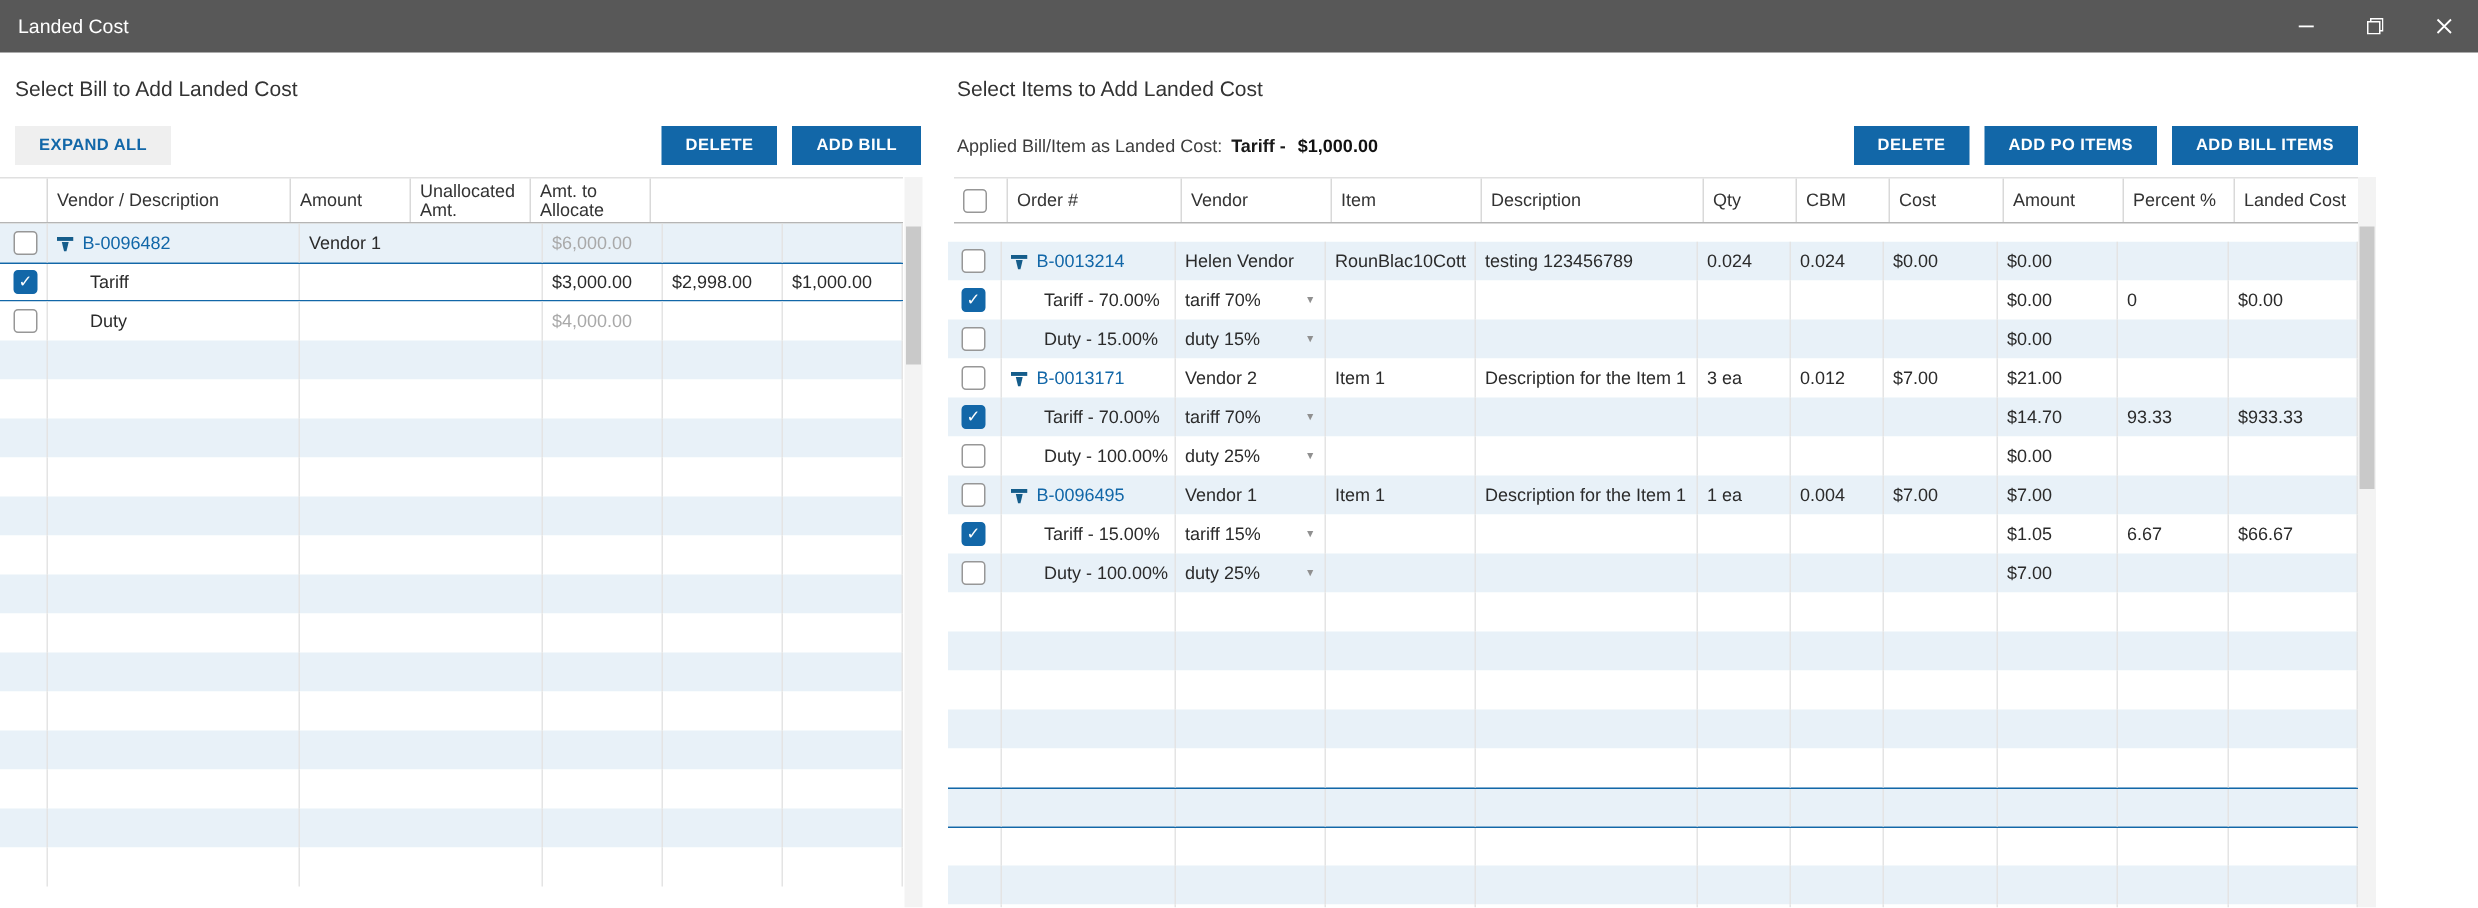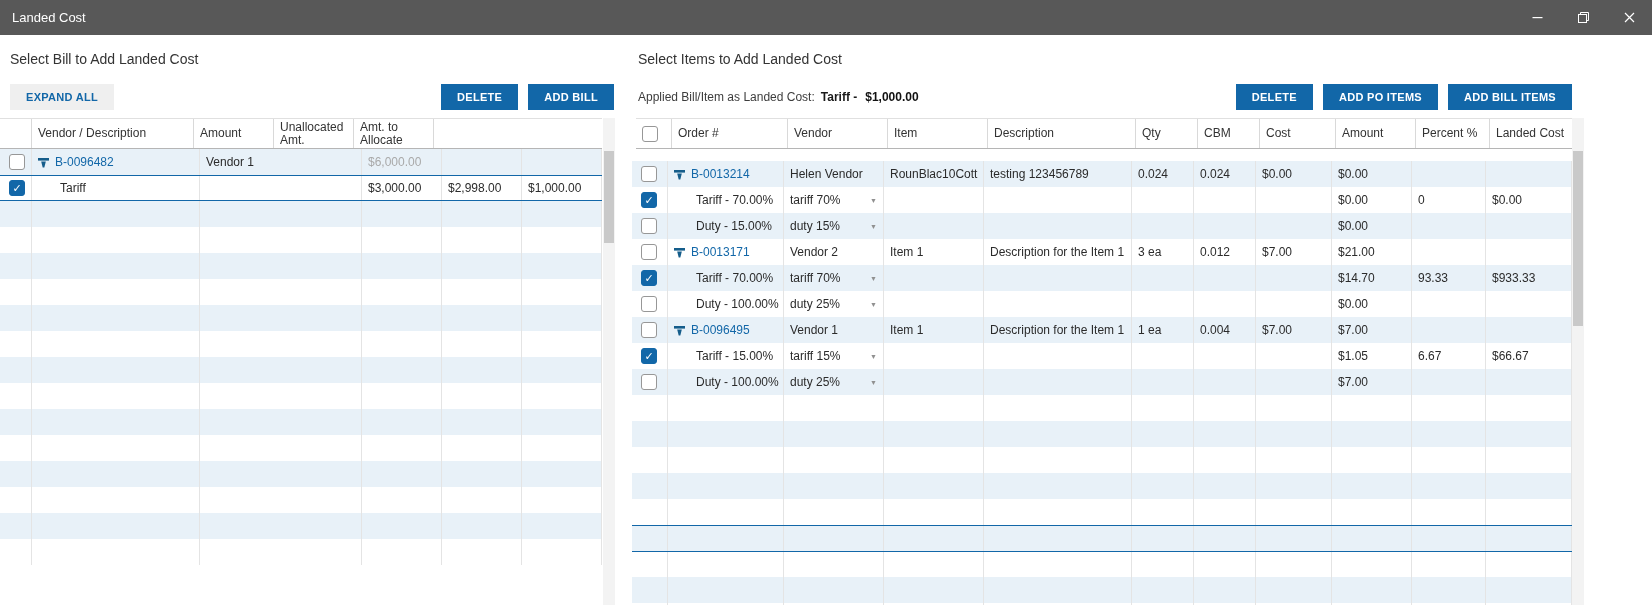--- a/index.html
+++ b/index.html
@@ -134,20 +134,30 @@
       <div class="trow alt sel">
         <div class="cell col-cb" style="width: 32px;">
           <span class="checkbox checked">✓</span>
         </div>
         <div class="cell col-order indent" style="width: 168px;">Tariff</div>
         <div class="cell col-vendor" style="width: 162px;"></div>
         <div class="cell col-amount" style="width: 80px;">$3,000.00</div>
         <div class="cell col-unallocated" style="width: 80px;">$2,998.00</div>
         <div class="cell col-allocate" style="width: 80px;">$1,000.00</div>
       </div>
+      <div class="trow">
+        <div class="cell col-cb" style="width: 32px;">
+          <span class="checkbox"></span>
+        </div>
+        <div class="cell col-order indent" style="width: 168px;">Duty</div>
+        <div class="cell col-vendor" style="width: 162px;"></div>
+        <div class="cell col-amount muted" style="width: 80px;">$4,000.00</div>
+        <div class="cell col-unallocated" style="width: 80px;"></div>
+        <div class="cell col-allocate" style="width: 80px;"></div>
+      </div>
       <div class="trow alt">
         <div class="cell col-cb" style="width: 32px;"></div>
         <div class="cell col-order" style="width: 168px;"></div>
         <div class="cell col-vendor" style="width: 162px;"></div>
         <div class="cell col-amount" style="width: 80px;"></div>
         <div class="cell col-unallocated" style="width: 80px;"></div>
         <div class="cell col-allocate" style="width: 80px;"></div>
       </div>
       <div class="trow">
         <div class="cell col-cb" style="width: 32px;"></div>

